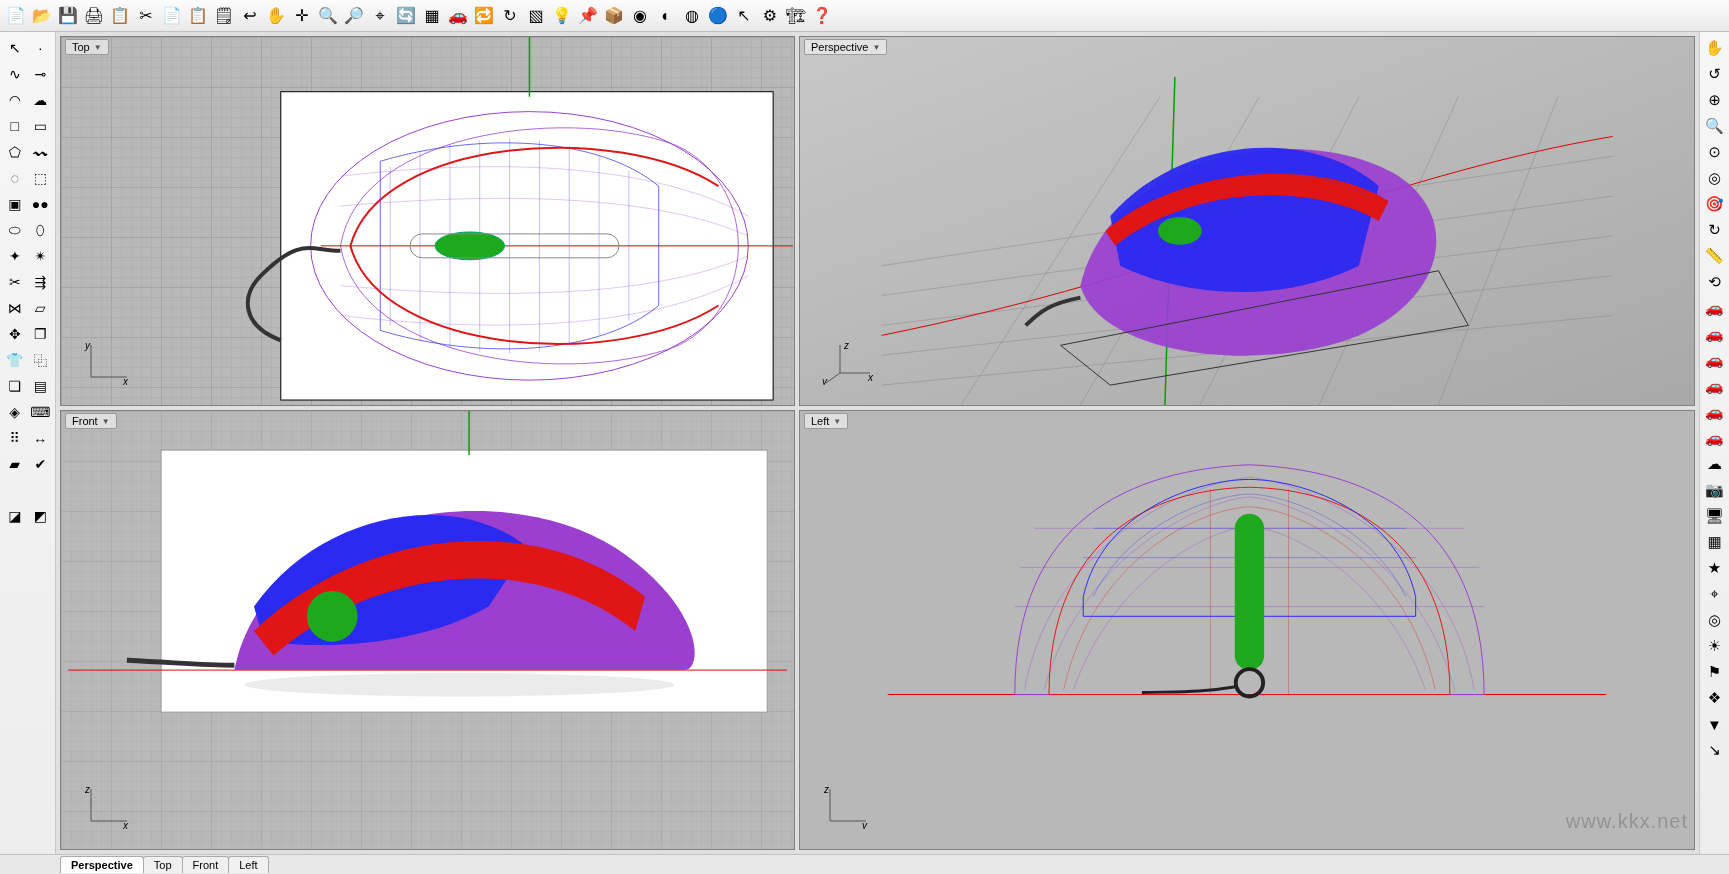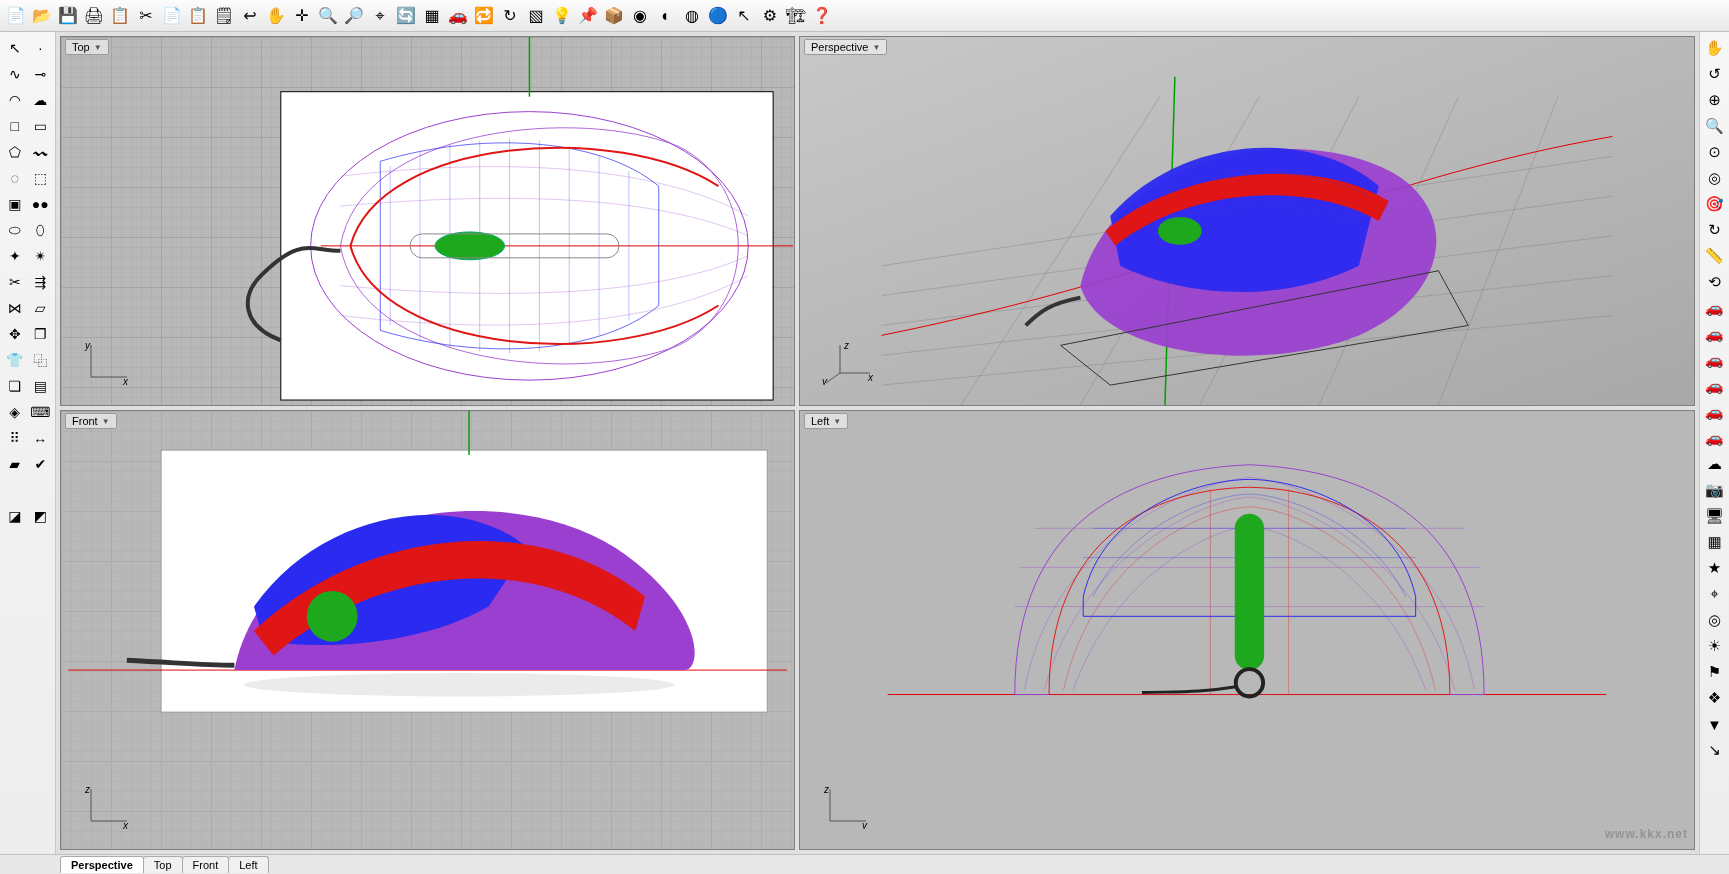--- a/index.html
+++ b/index.html
@@ -121,24 +121,24 @@
     background-size: 50px 50px, 50px 50px, 10px 10px, 10px 10px;
     opacity:0.6;
   }
   .persp-grid {
     position:absolute; inset:0;
     background:
       linear-gradient(160deg,#c8c8c8 0%, #a8a8a8 100%);
   }
   svg.model { position:absolute; inset:0; width:100%; height:100%; }
   .watermark {
-    position:absolute; right:6px; bottom:8px;
+    position:absolute; right:6px; bottom:16px;
     color: rgba(80,80,80,0.35);
-    font-size: 12px;
-    font-weight:bold;
+    font-size: 20px;
+    font-weight:normal;
     letter-spacing:1px;
     z-index:20;
   }
 </style>
 </head>
 <body>
 
 <div class="top-toolbar" id="top-toolbar">
     <div class="tb-btn">📄</div>
     <div class="tb-btn">📂</div>

